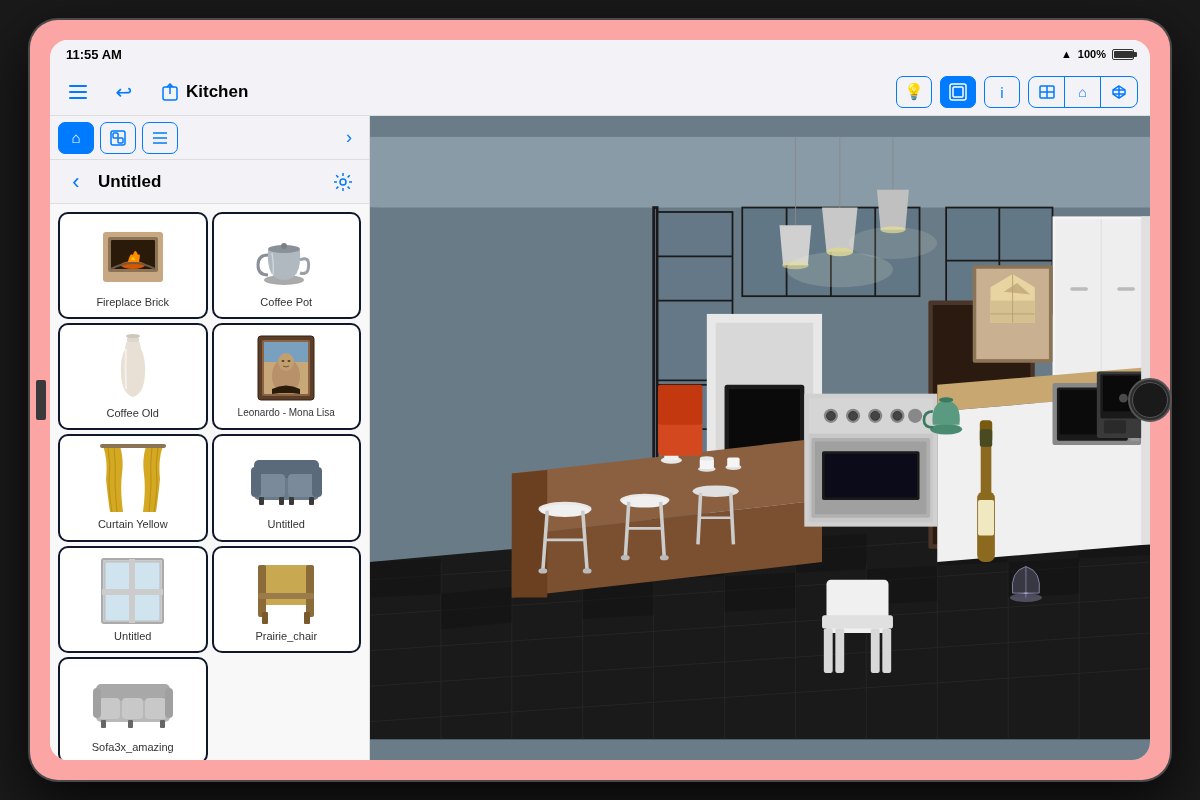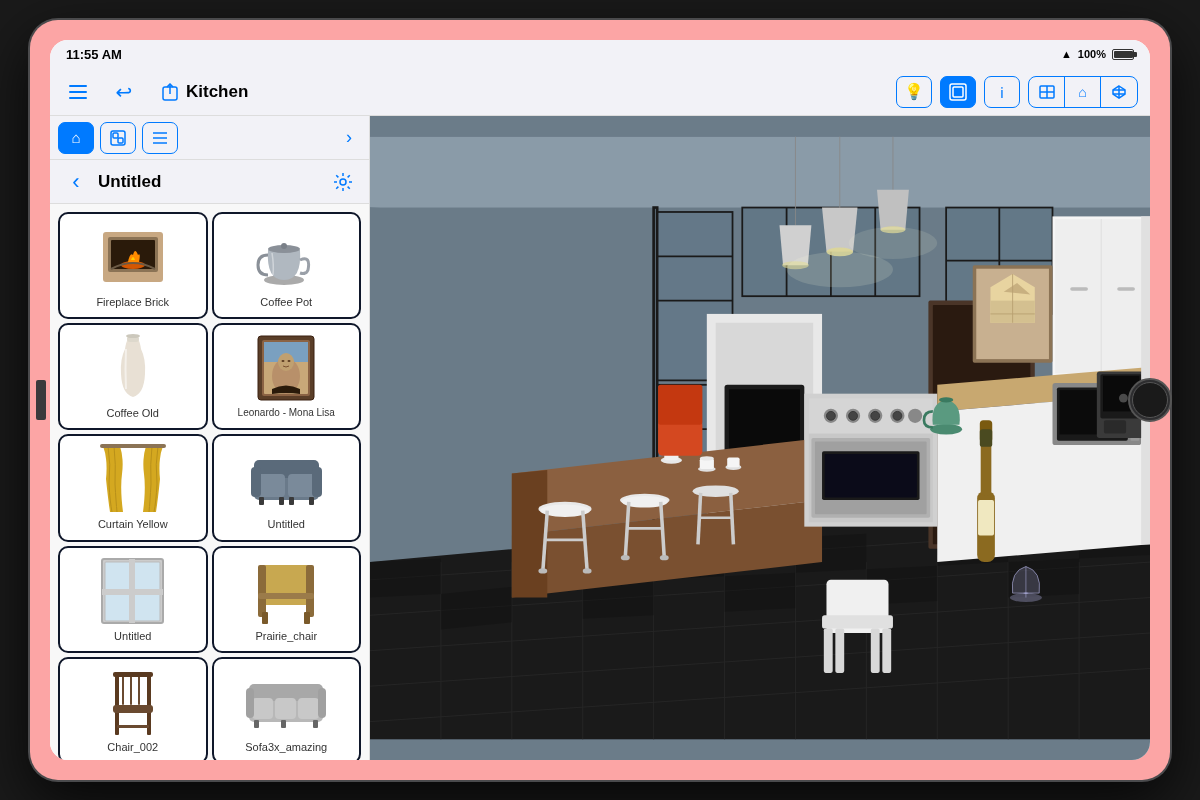--- a/index.html
+++ b/index.html
@@ -533,43 +533,20 @@
 
                 <rect x="4" y="36" width="56" height="6" rx="2" fill="#9b7b4a"></rect>
 
                 <rect x="8" y="55" width="6" height="12" rx="1" fill="#7a5a2a"></rect>
                 <rect x="50" y="55" width="6" height="12" rx="1" fill="#7a5a2a"></rect>
               </svg>
             </div>
             <span class="item-label">Prairie_chair</span>
           </div>
 
-          <div class="item-cell">
-            <div class="item-image">
-              <svg width="60" height="70" viewBox="0 0 60 70">
-
-                <rect x="12" y="5" width="4" height="45" rx="1" fill="#5a3a20"></rect>
-                <rect x="44" y="5" width="4" height="45" rx="1" fill="#5a3a20"></rect>
-
-                <rect x="19" y="8" width="2" height="30" rx="1" fill="#6a4a30"></rect>
-                <rect x="27" y="8" width="2" height="30" rx="1" fill="#6a4a30"></rect>
-                <rect x="35" y="8" width="2" height="30" rx="1" fill="#6a4a30"></rect>
-
-                <rect x="10" y="5" width="40" height="5" rx="2" fill="#5a3a20"></rect>
-
-                <rect x="10" y="38" width="40" height="8" rx="3" fill="#6a4a30"></rect>
-
-                <rect x="12" y="46" width="4" height="22" rx="1" fill="#5a3a20"></rect>
-                <rect x="44" y="46" width="4" height="22" rx="1" fill="#5a3a20"></rect>
-
-                <rect x="14" y="58" width="32" height="3" rx="1" fill="#6a4a30"></rect>
-              </svg>
-            </div>
-            <span class="item-label">Chair_002</span>
-          </div>
 
           <div class="item-cell">
             <div class="item-image">
               <svg width="80" height="55" viewBox="0 0 80 55">
 
                 <rect x="3" y="22" width="74" height="26" rx="5" fill="#b8b8b8"></rect>
 
                 <rect x="3" y="10" width="74" height="17" rx="5" fill="#a8a8a8"></rect>
 
                 <rect x="6" y="24" width="21" height="21" rx="4" fill="#c8c8c8"></rect>

